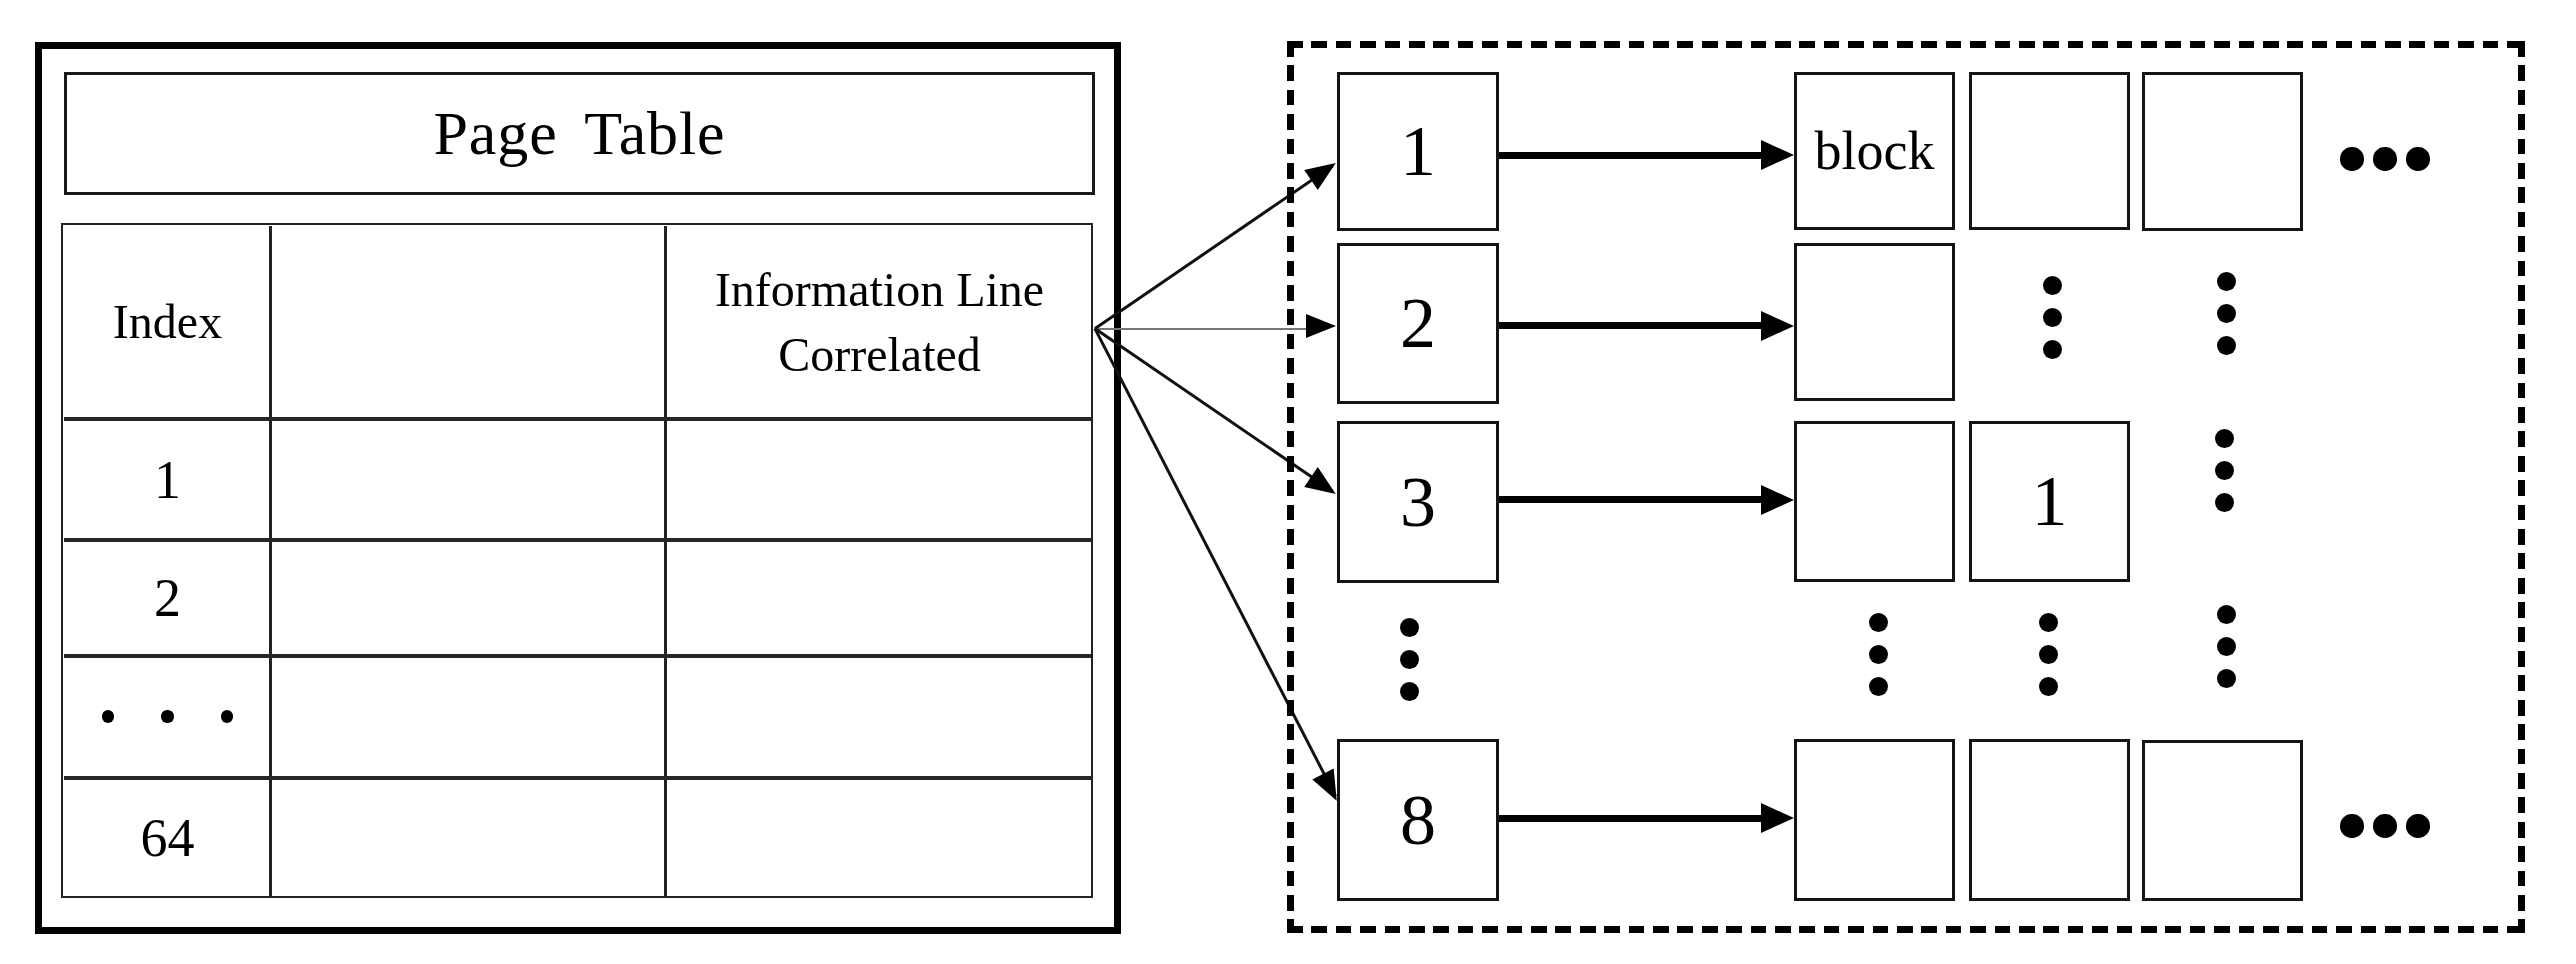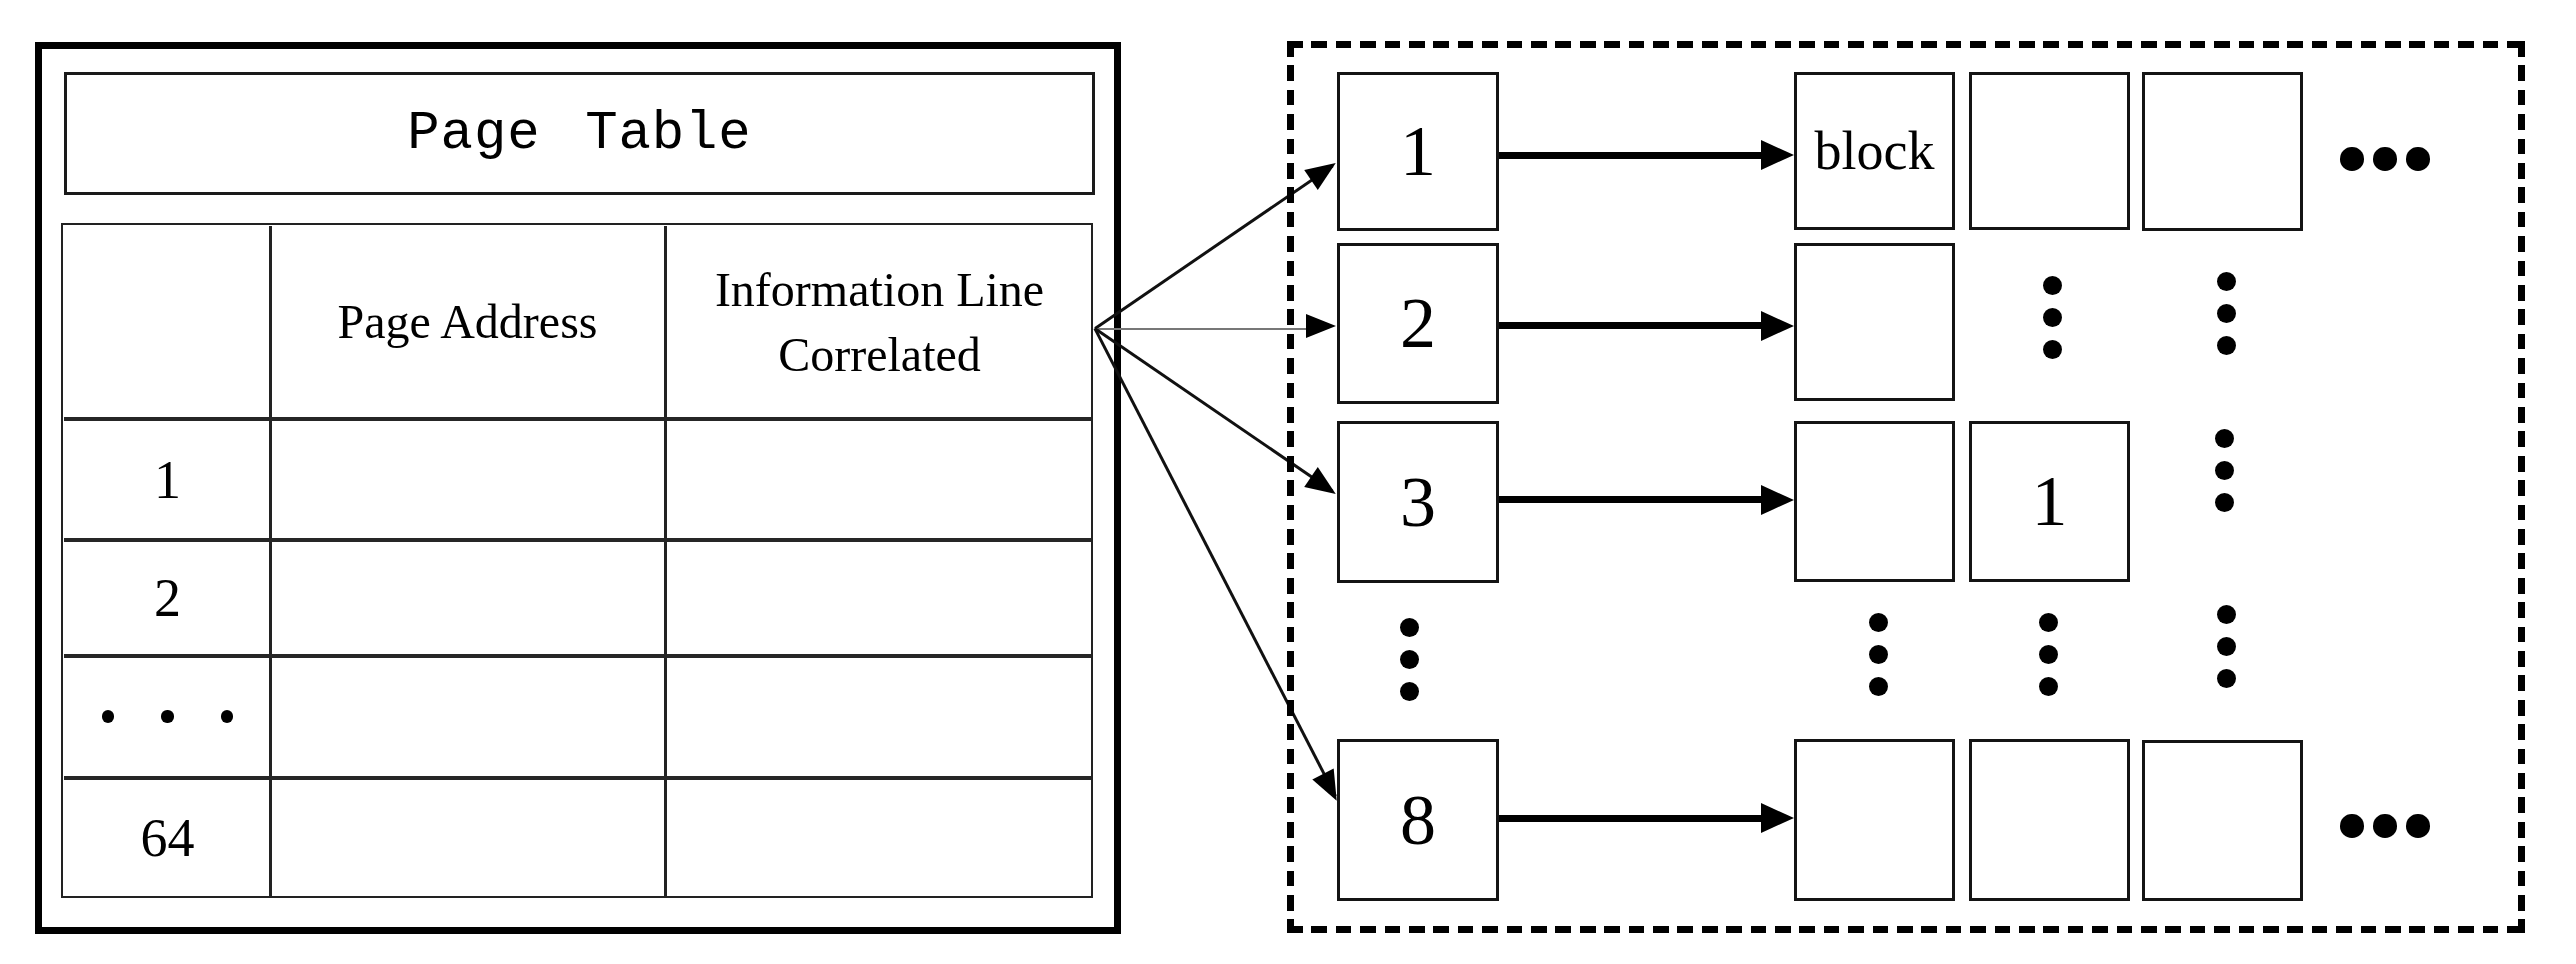--- a/index.html
+++ b/index.html
@@ -4,21 +4,21 @@
 <style>
   html,body{margin:0;padding:0;background:#fff;}
   .stage{position:relative;width:2576px;height:965px;background:#ffffff;overflow:hidden;
          font-family:"Liberation Serif","DejaVu Serif",serif;color:#000;}
   
   .outer-box{position:absolute;left:35px;top:42px;width:1086px;height:892px;
              border:7px solid #000;box-sizing:border-box;background:#fff;}
   .title-box{position:absolute;left:64px;top:72px;width:1031px;height:123px;
              border:3.5px solid #1a1a1a;box-sizing:border-box;
              display:flex;align-items:center;justify-content:center;}
-  .title-text{font-size:54px;word-spacing:11.3px;letter-spacing:0.9px;font-family:Liberation Mono, monospace;}
+  .title-text{font-size:62px;word-spacing:11.3px;letter-spacing:0.9px;}
   .ptable-border{position:absolute;left:61px;top:223px;width:1032px;height:675px;
                  border:2.6px solid #222;box-sizing:border-box;}
   .vline{position:absolute;width:2.6px;background:#222;}
   .hline{position:absolute;height:3.5px;background:#262626;}
   .cell{position:absolute;display:flex;align-items:center;justify-content:center;text-align:center;}
   .hdr{font-size:48px;line-height:1.35;}
   .idx{font-size:54px;}
   .row-dots{position:absolute;display:flex;align-items:center;justify-content:center;gap:47px;}
   .row-dots .d{width:12.2px;height:12.2px;border-radius:50%;background:#000;}
   
@@ -56,21 +56,21 @@
   <div class="ptable-border"></div>
 
   <div class="vline" style="left:269px;top:226px;height:670px;"></div>
   <div class="vline" style="left:664px;top:226px;height:670px;"></div>
 
   <div class="hline" style="left:64px;top:417px;width:1027px;"></div>
   <div class="hline" style="left:64px;top:538px;width:1027px;"></div>
   <div class="hline" style="left:64px;top:654px;width:1027px;"></div>
   <div class="hline" style="left:64px;top:776px;width:1027px;"></div>
 
-  <div class="cell hdr" style="left:270px;top:226px;width:395px;height:193px;">Page Address</div>
+  <div class="cell hdr" style="left:64px;top:226px;width:207px;height:193px;">Index</div>
   <div class="cell hdr" style="left:666px;top:226px;width:427px;height:193px;">
     <span>
       <span style="display:block;">Information Line</span>
       <span style="display:block;">Correlated</span>
     </span>
   </div>
 
   <div class="cell idx" style="left:64px;top:419px;width:207px;height:121px;">1</div>
   <div class="cell idx" style="left:64px;top:540px;width:207px;height:116px;">2</div>
   <div class="row-dots" style="left:64px;top:656px;width:207px;height:121px;">

